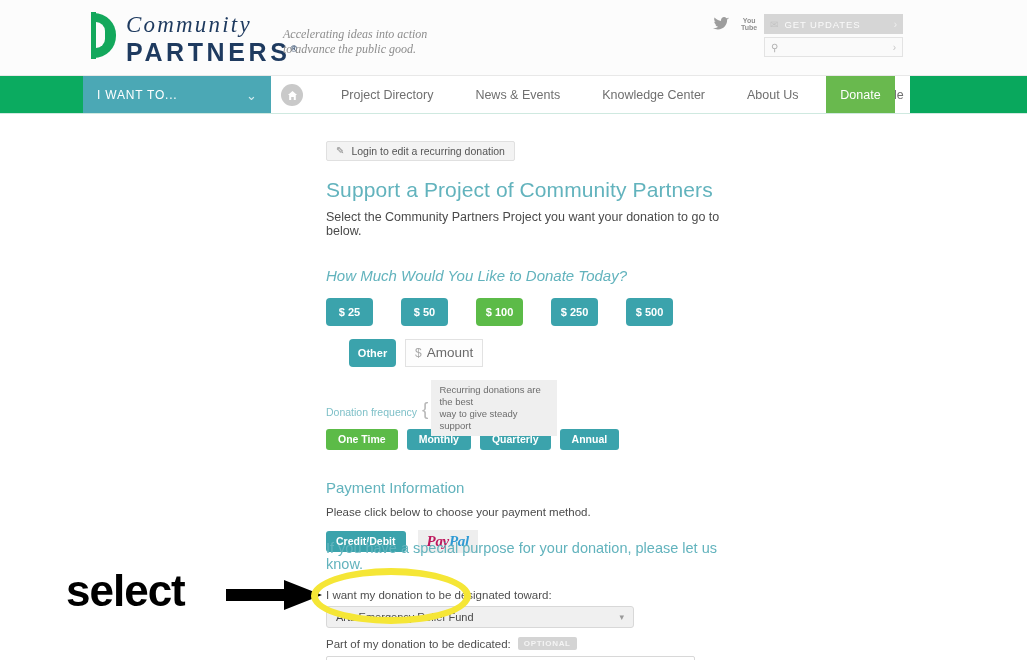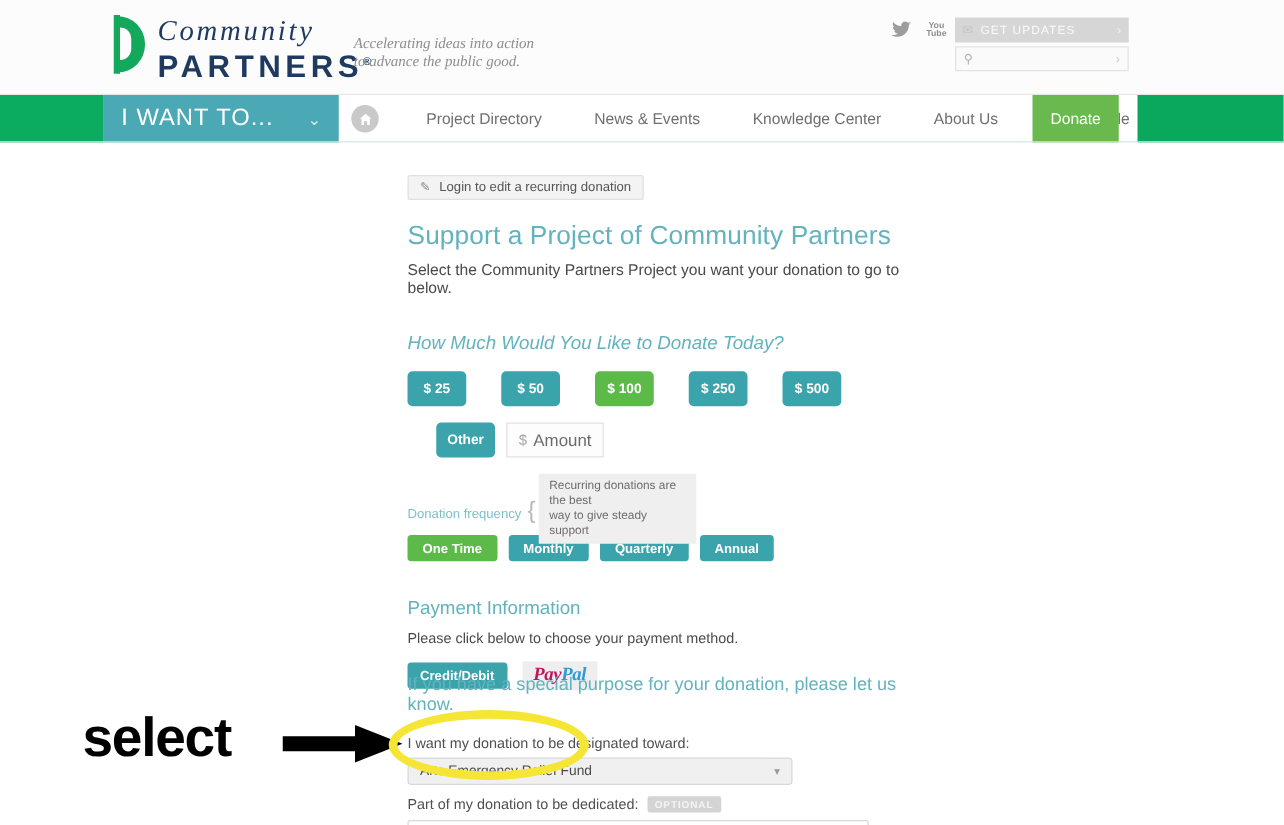--- a/index.html
+++ b/index.html
@@ -145,21 +145,21 @@
   .nav-iwant {
     position: absolute; left: 83px; top: 0;
     width: 188px; height: 38px;
     background: #4ba8b5;
     display: flex;
     align-items: center;
     padding: 0 14px;
   }
   .nav-iwant .iw-label {
     color: #ffffff;
-    font-size: 19px;
+    font-size: 12px;
     letter-spacing: 0.8px;
     flex: 1;
   }
   .chev { color: #d4ecef; font-size: 13px; }
   .nav-home {
     position: absolute; left: 281px; top: 8px;
     width: 22px; height: 22px;
     border-radius: 50%;
     background: #c9c9c9;
     display: flex; align-items: center; justify-content: center;

